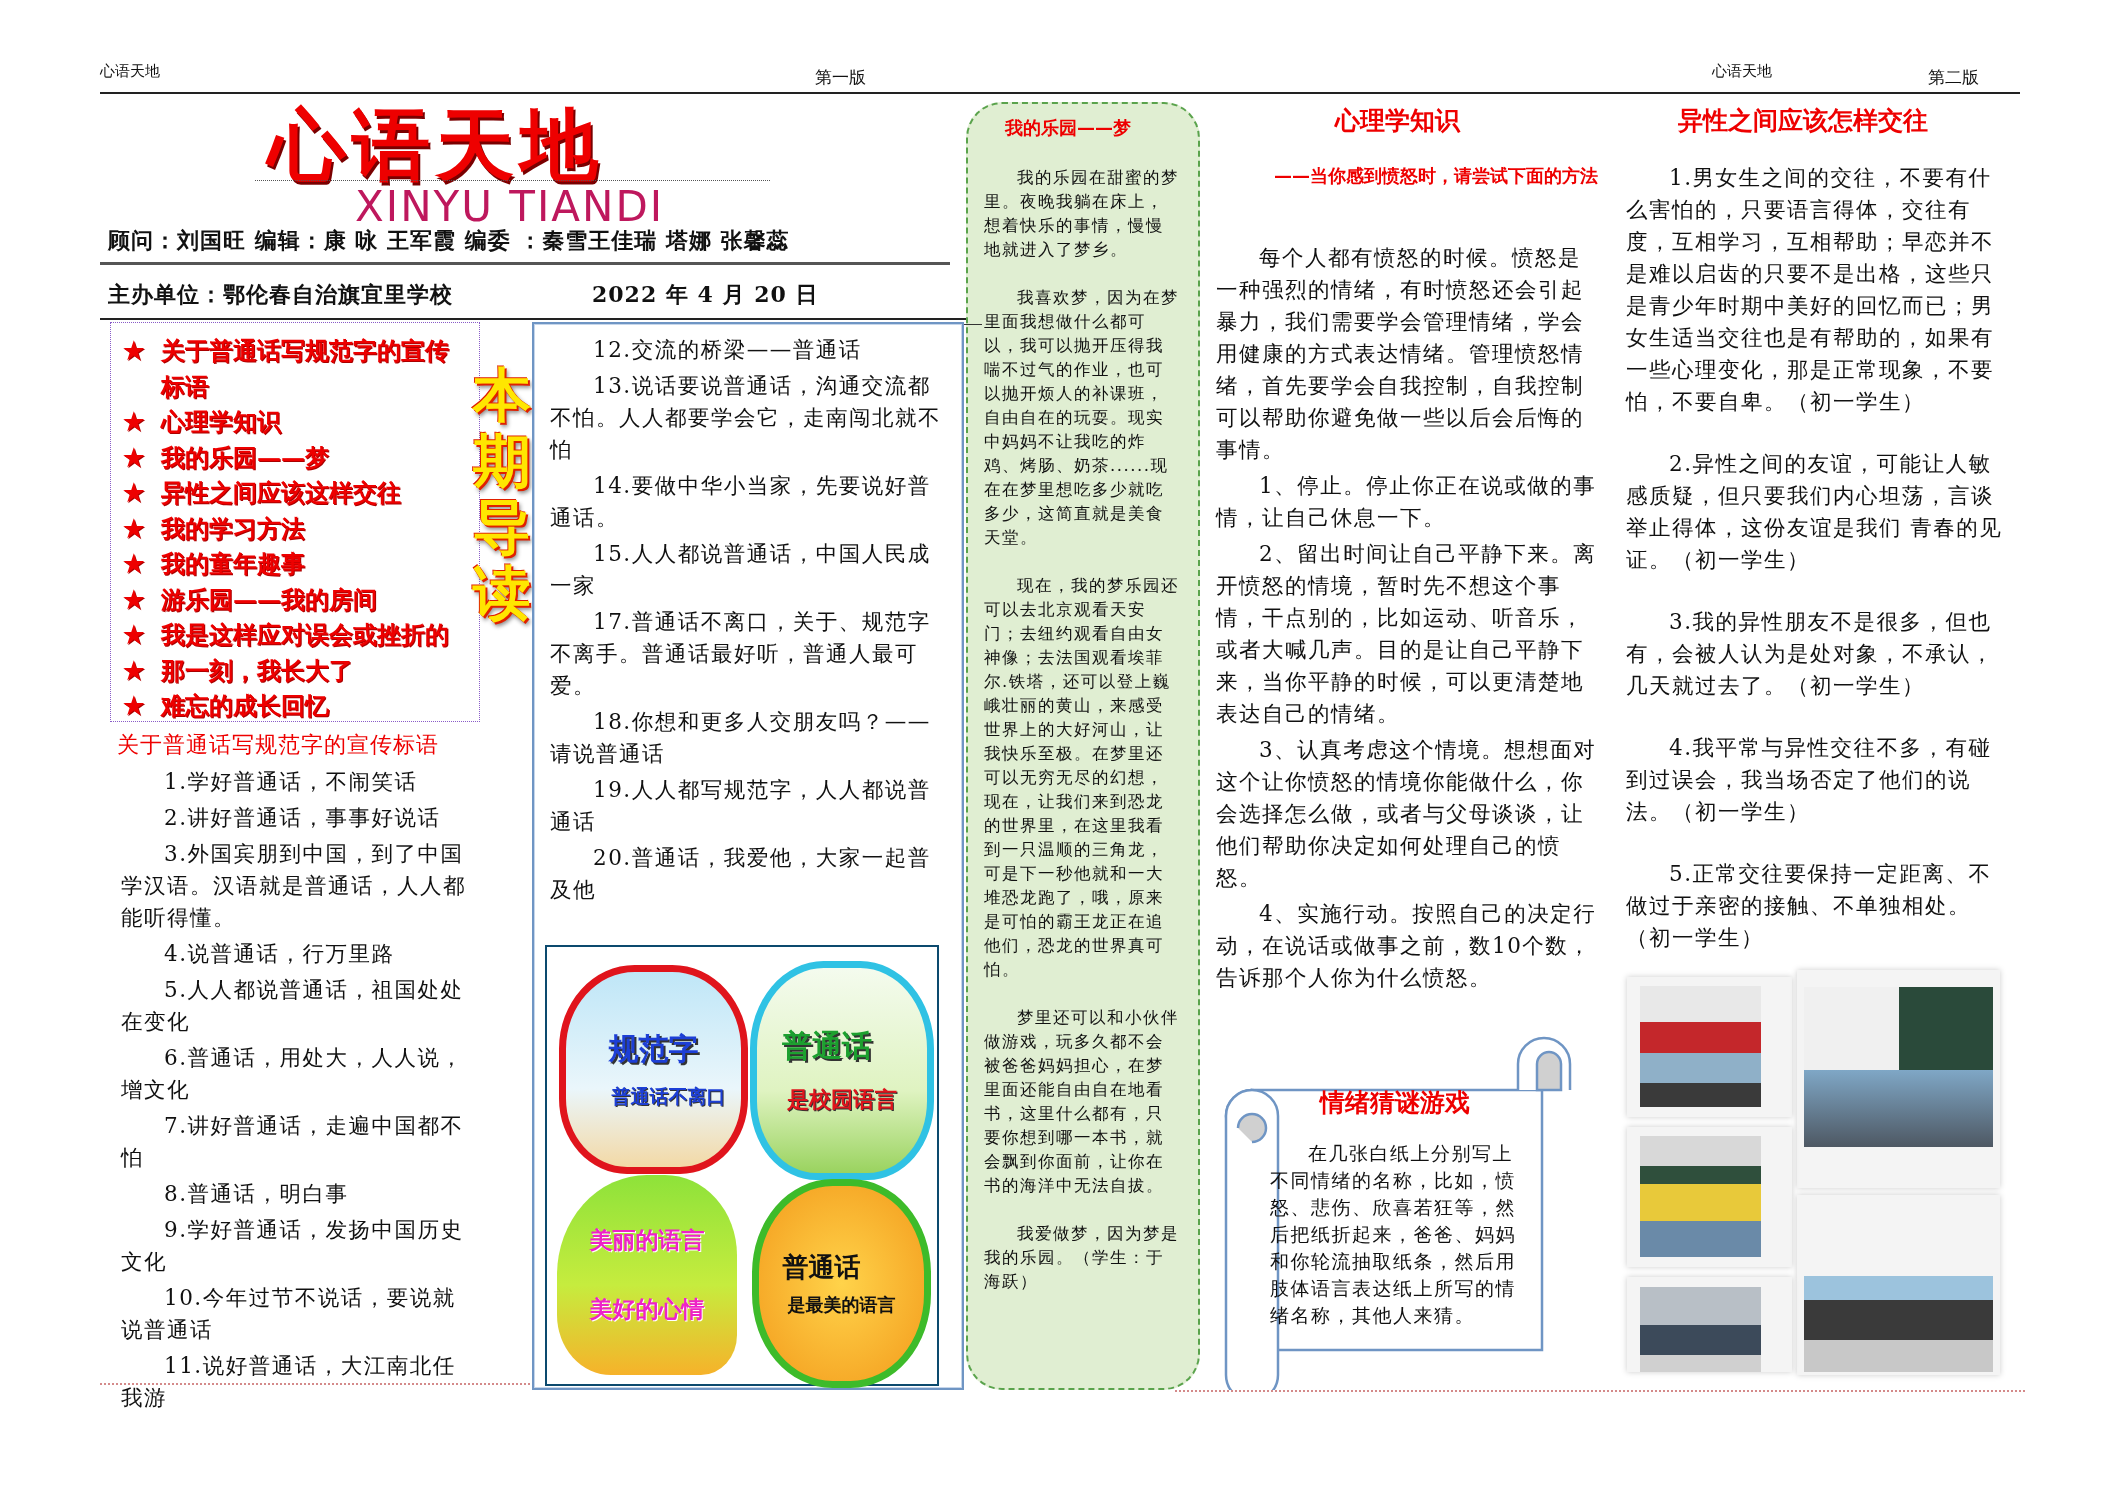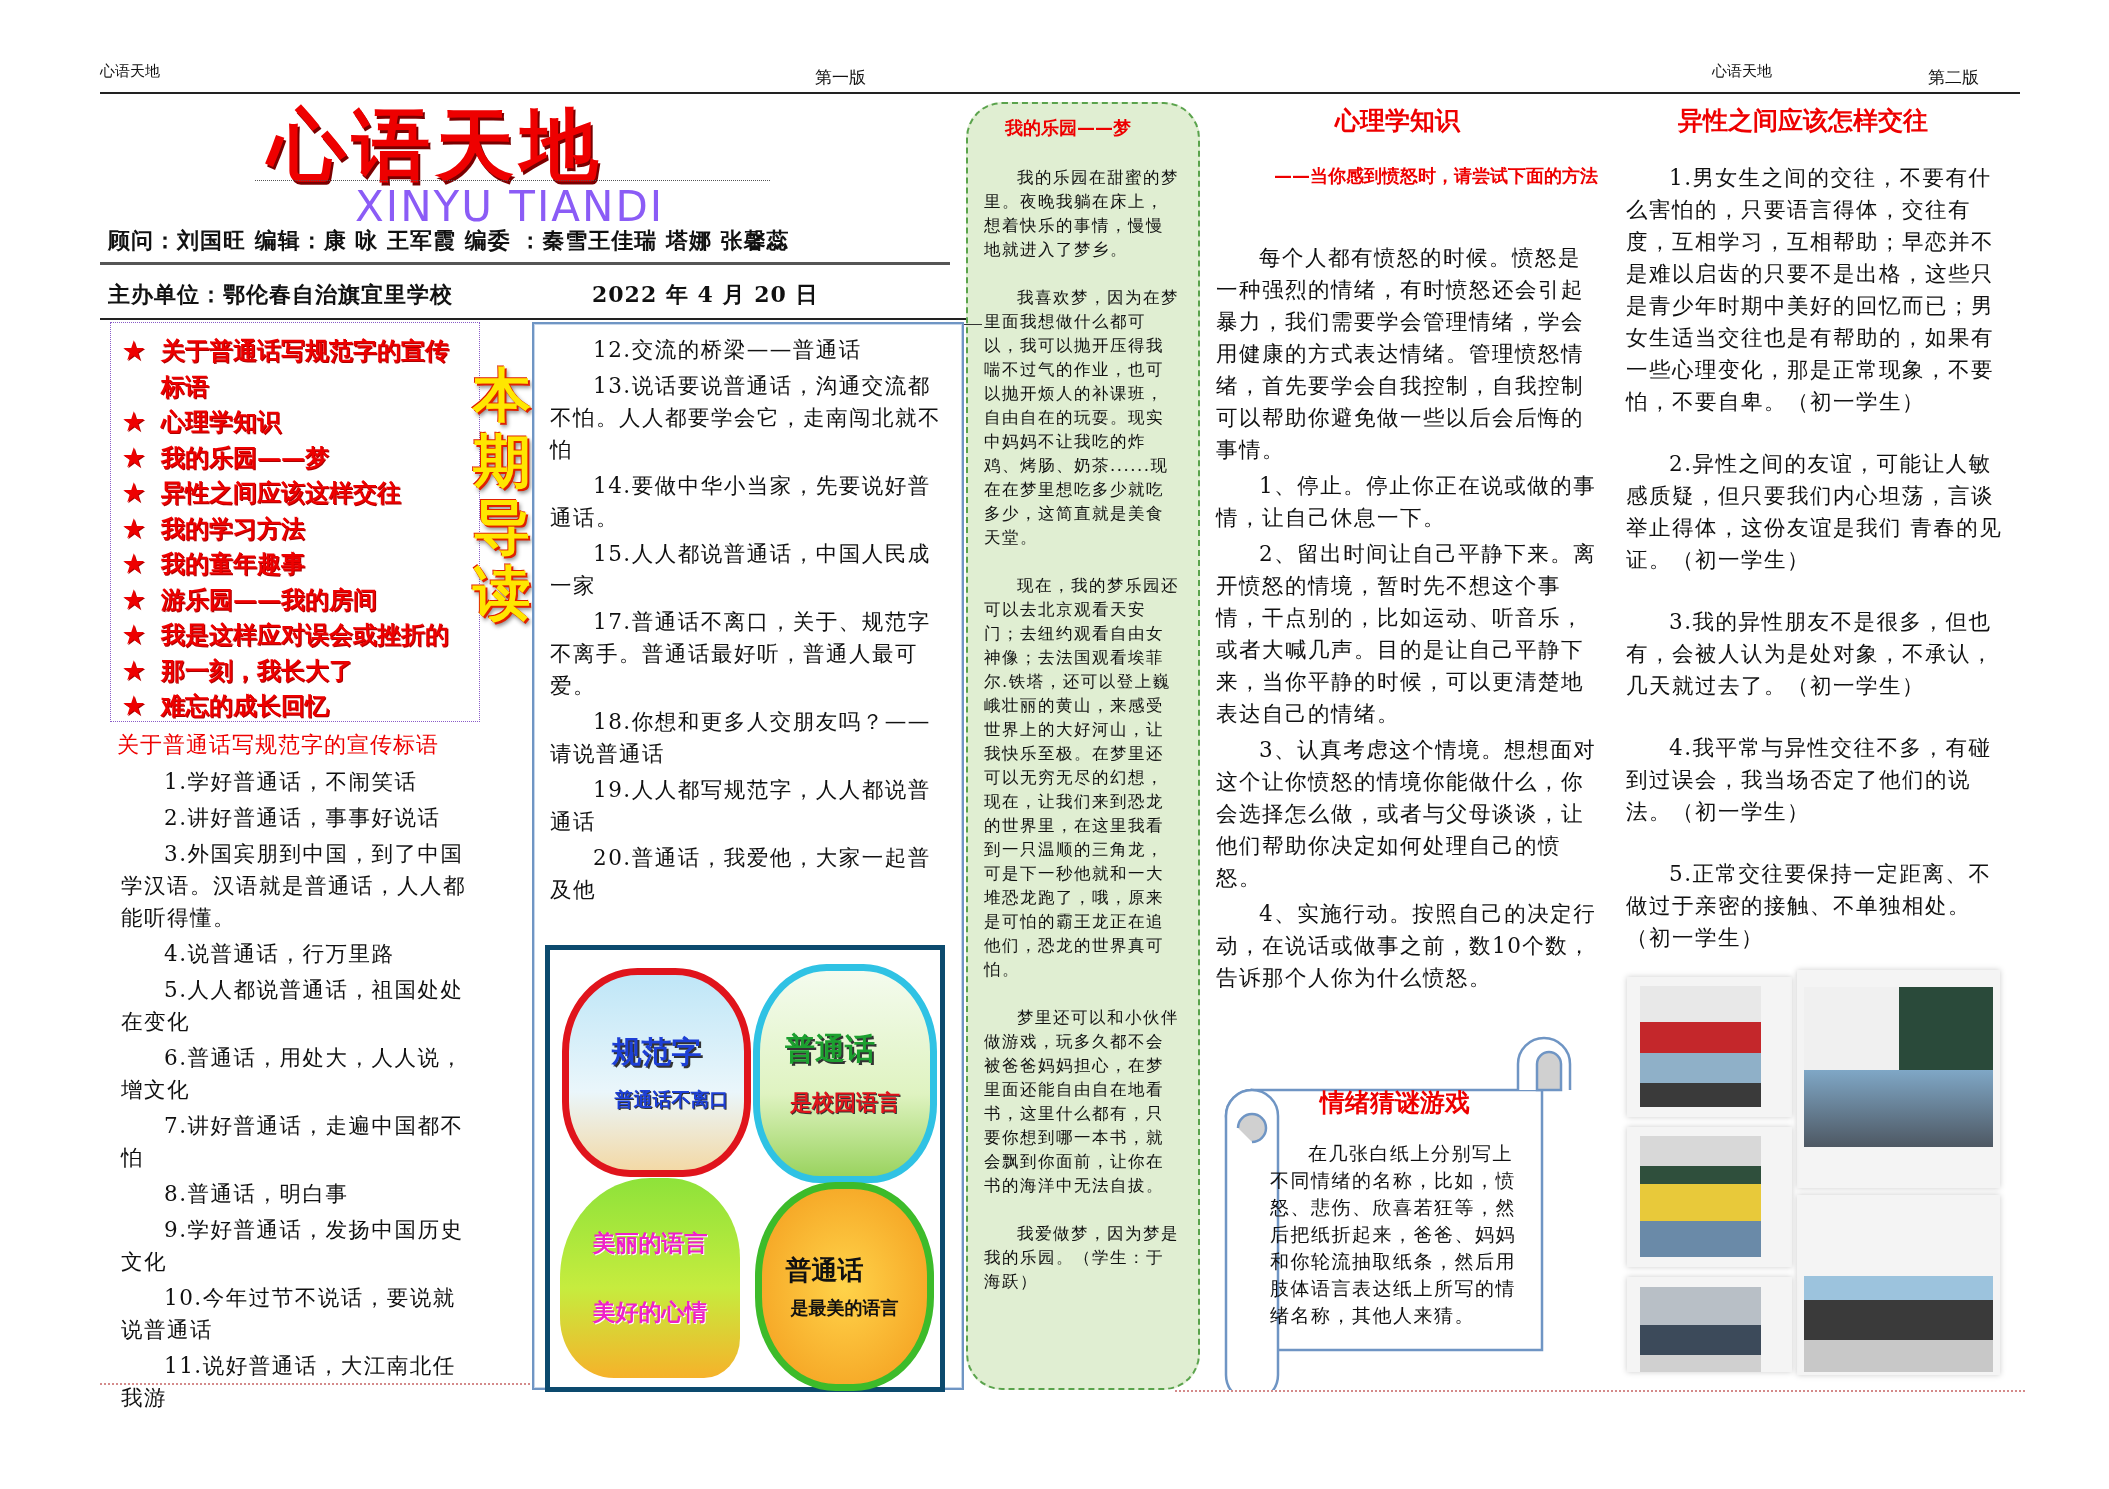--- a/index.html
+++ b/index.html
@@ -3,21 +3,21 @@
 <meta charset="utf-8">
 <style>
   html, body { margin:0; padding:0; background:#ffffff; }
   body { width:2109px; height:1489px; position:relative; overflow:hidden;
          font-family:"DejaVu Serif","Liberation Serif",serif; color:#111; }
   .abs { position:absolute; }
   .small-hdr { font-family:"DejaVu Sans","Liberation Sans",sans-serif; font-size:15px; color:#111; }
   .rule { position:absolute; height:0; border-top:2px solid #222; }
   .title-big { font-family:"DejaVu Serif","Liberation Serif",serif; font-weight:bold; color:#ee0000;
                font-size:78px; letter-spacing:6px; text-shadow:2px 3px 0 #7a0000; white-space:nowrap; }
-  .pinyin { font-family:"DejaVu Sans","Liberation Sans",sans-serif; font-size:42px; letter-spacing:2px; color:#8b5cf6; white-space:nowrap; }
+  .pinyin { font-family:"DejaVu Sans","Liberation Sans",sans-serif; font-size:42px; letter-spacing:2px; color:#be185d; white-space:nowrap; }
   .staff { font-size:22px; font-weight:bold; white-space:nowrap; letter-spacing:1px; }
   .toc-box { border:1.5px dotted #8a5cc8; box-sizing:border-box; padding:10px 12px; }
   .toc-item { color:#ee0000; font-weight:bold; font-size:24px; line-height:35.5px; padding-left:38px; text-indent:-38px; text-shadow:1px 1px 0 #a00; }
   .toc-item .star { display:inline-block; width:38px; text-indent:0; }
   .vert-title { color:#ffe600; font-size:58px; font-weight:bold; line-height:66px; text-align:center;
                 text-shadow:2px 2px 0 #e02000, -1px -1px 0 #e02000, 3px 4px 4px #888; writing-mode:horizontal-tb; }
   .body-text { font-size:21.5px; line-height:32px; letter-spacing:1.5px; }
   .body-text p { margin:4px; text-indent:2em; }
   .red-h { color:#ee0000; font-weight:bold; }
   .blue-box { border:2px solid #6f95c4; box-shadow:inset 0 0 0 1px #c6d6ea; box-sizing:border-box; }
@@ -89,21 +89,21 @@
   <p>12.交流的桥梁——普通话</p>
   <p>13.说话要说普通话，沟通交流都不怕。人人都要学会它，走南闯北就不怕</p>
   <p>14.要做中华小当家，先要说好普通话。</p>
   <p>15.人人都说普通话，中国人民成一家</p>
   <p>17.普通话不离口，关于、规范字不离手。普通话最好听，普通人最可爱。</p>
   <p>18.你想和更多人交朋友吗？——请说普通话</p>
   <p>19.人人都写规范字，人人都说普通话</p>
   <p>20.普通话，我爱他，大家一起普及他</p>
 </div>
 
-<div class="abs" style="left:545px;top:945px;width:390px;height:437px;border:5px solid #0c4a6e;background:#fff;">
+<div class="abs" style="left:545px;top:945px;width:390px;height:437px;border:2px solid #0c4a6e;background:#fff;">
 
   <div class="poster" style="left:12px;top:18px;width:175px;height:195px;border:7px solid #e0141c;background:linear-gradient(#bfe6f7,#eaf6fb 60%,#f3d9a6);">
     <span style="color:#1d3fd6;font-size:30px;text-shadow:2px 2px 0 #333;">规范字</span>
     <span style="color:#1d3fd6;font-size:19px;margin-top:14px;margin-left:30px;text-shadow:1px 1px 0 #333;">普通话不离口</span>
   </div>
 
   <div class="poster" style="left:203px;top:14px;width:170px;height:205px;border:7px solid #2fc2e4;background:linear-gradient(#f4fbee,#dff3c1 60%,#9ad35f);">
     <span style="color:#1ca02f;font-size:30px;margin-right:30px;text-shadow:2px 2px 0 #333;">普通话</span>
     <span style="color:#e0141c;font-size:22px;margin-top:18px;text-shadow:1px 1px 0 #333;">是校园语言</span>
   </div>

